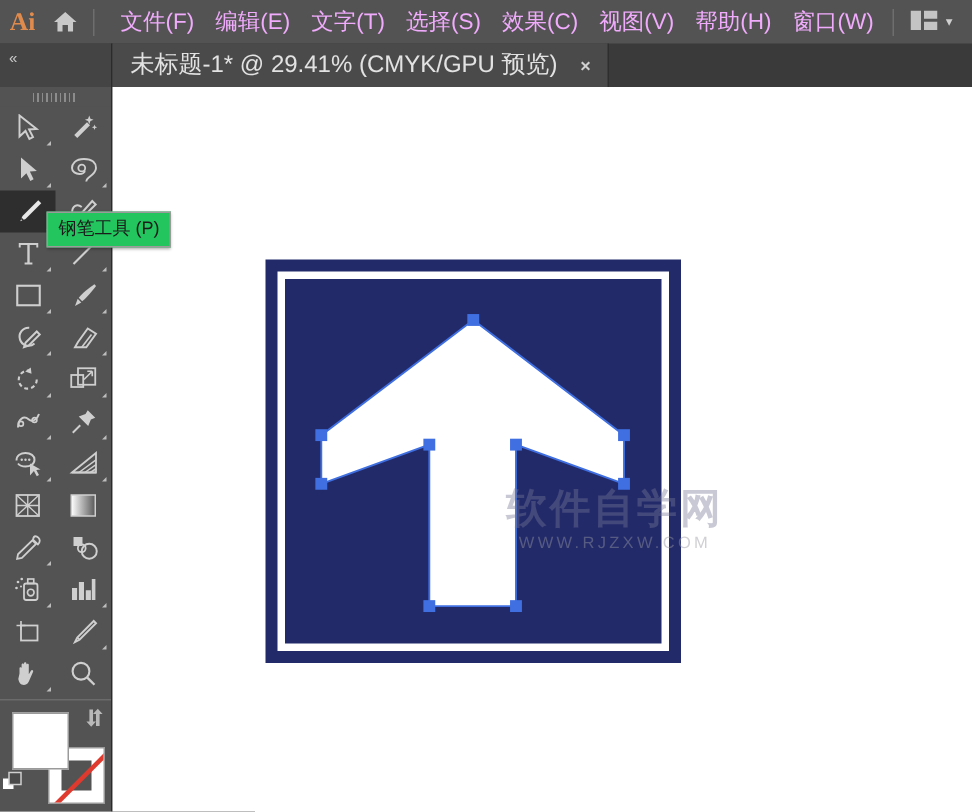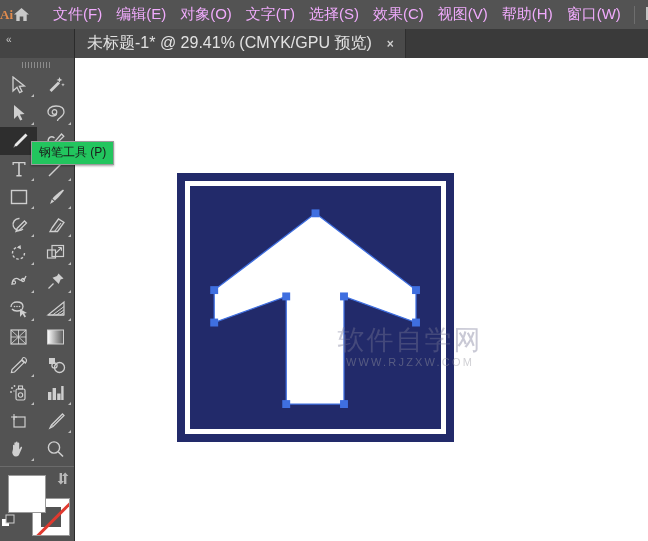--- a/index.html
+++ b/index.html
@@ -14,21 +14,21 @@
   #app { position:relative; width:648px; height:541px; }
 
   
   .menubar {
     position:absolute; left:0; top:0; width:648px; height:29px;
     background:#535353;
     display:flex; align-items:center;
   }
   .ai-logo {
     width:34px; height:29px; display:flex; align-items:center; justify-content:center;
-    color:#e08b4e; font-size:13px; font-weight:bold; letter-spacing:0px;
+    color:#e08b4e; font-size:17px; font-weight:bold; letter-spacing:0px;
     font-family:"Liberation Serif", serif;
   }
   .home-btn { width:30px; height:29px; display:flex; align-items:center; justify-content:center; }
   .home-icon svg { display:block; }
   .vdiv { width:1px; height:18px; background:#6e6e6e; margin:0 6px; }
   .menu-items { display:flex; align-items:center; margin-left:4px; }
   .menu-item {
     padding:4px 7px; font-size:15px; color:#f0abfc; white-space:nowrap;
     cursor:default;
   }
@@ -135,21 +135,21 @@
     border:5px solid #ffffff;
   }
   .arrow-svg { position:absolute; left:0; top:0; }
 
   
   .watermark {
     position:absolute; left:255px; top:268px; width:160px; text-align:center;
     pointer-events:none;
   }
   .wm-cn {
-    font-size:27px; font-weight:normal; letter-spacing:2px;
+    font-size:27px; font-weight:bold; letter-spacing:2px;
     color:rgba(120,120,150,0.40);
     font-family:"DejaVu Sans","Liberation Sans",sans-serif;
     line-height:1;
   }
   .wm-en {
     font-size:11px; letter-spacing:2.2px;
     color:rgba(150,150,160,0.45); margin-top:3px;
   }
 </style>
 </head>
@@ -163,21 +163,20 @@
       <span class="home-icon">
         <svg width="17" height="15" viewBox="0 0 17 15">
             <path d="M8.5 1 L16 7.6 h-2.3 V14 H10.3 V9.6 H6.7 V14 H3.3 V7.6 H1 Z" fill="#c9c9c9"></path>
           </svg>
       </span>
     </div>
     <div class="vdiv"></div>
     <div class="menu-items">
       <div class="menu-item">文件(F)</div>
       <div class="menu-item">编辑(E)</div>
-      <div class="menu-item">对象(O)</div>
       <div class="menu-item">文字(T)</div>
       <div class="menu-item">选择(S)</div>
       <div class="menu-item">效果(C)</div>
       <div class="menu-item">视图(V)</div>
       <div class="menu-item">帮助(H)</div>
       <div class="menu-item">窗口(W)</div>
     </div>
     <div class="ws-area">
       <div class="vdiv"></div>
       <div class="ws-switch">

